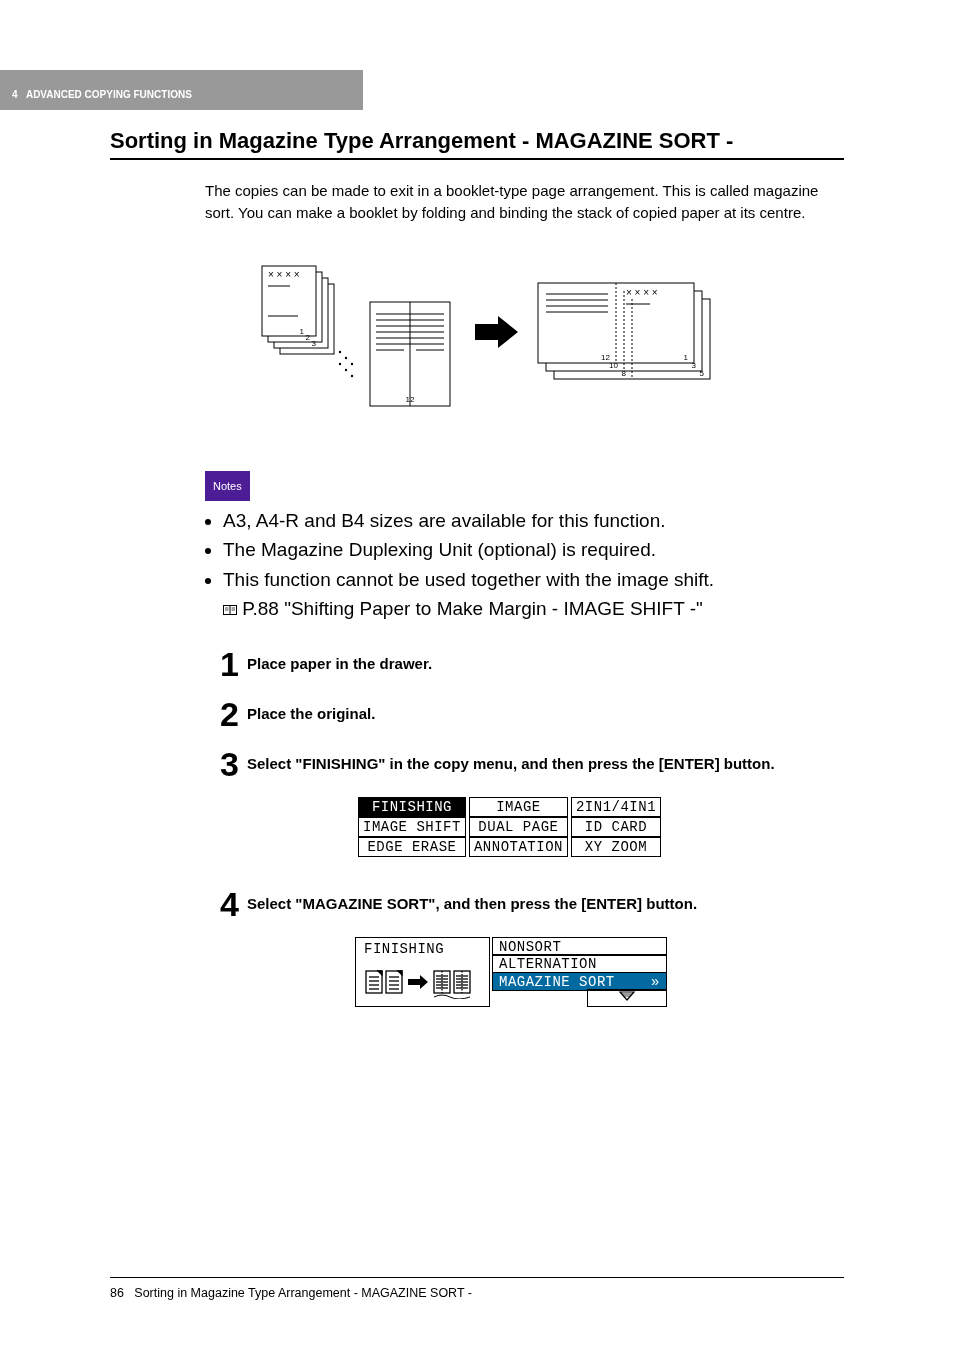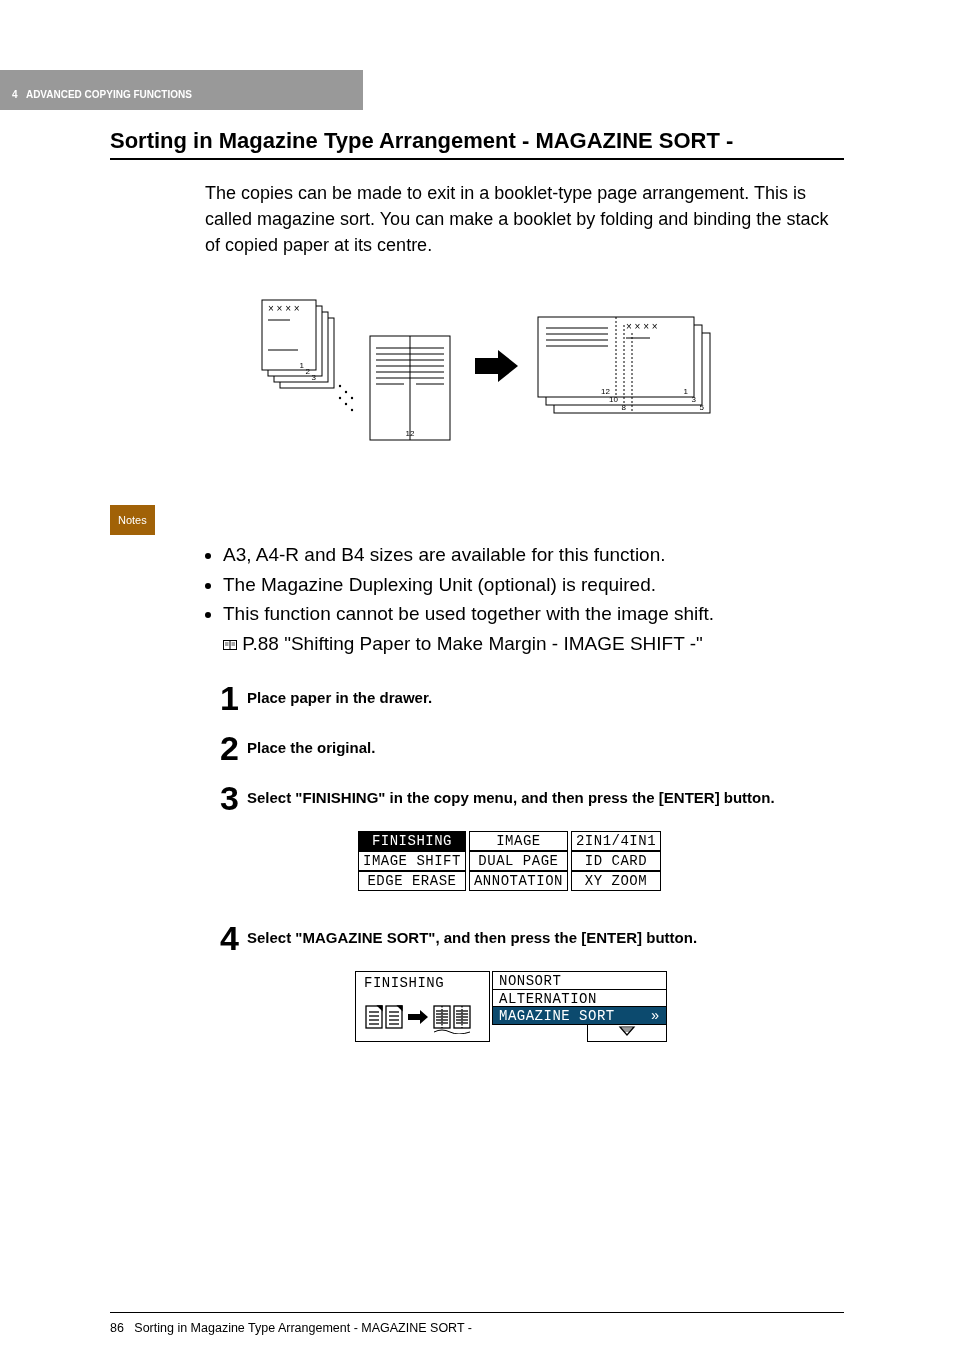--- a/index.html
+++ b/index.html
@@ -28,42 +28,43 @@
   .section-title {
     font-size: 22px;
     font-weight: bold;
     margin: 18px 0 4px 0;
     padding-bottom: 4px;
     border-bottom: 2px solid #000;
   }
   .intro {
     margin-left: 95px;
     margin-top: 20px;
-    font-size: 18px;
+    font-size: 15px;
     line-height: 1.45;
   }
   .diagram-block {
     margin: 30px 0 30px 150px;
     height: 175px;
     position: relative;
   }
   
   .svg-diagram svg {
     display: block;
   }
   .tiny-num {
     font-size: 8px;
     font-family: Arial, sans-serif;
   }
   .notes-tag {
     display: inline-block;
-    background: #a16207;
+    background: #4c1d95;
     color: #fff;
     font-size: 11px;
     padding: 9px 8px;
+    margin-left: 95px;
     margin-top: 12px;
   }
   .notes-list {
     margin: 6px 0 0 95px;
     padding-left: 18px;
     font-size: 19px;
     line-height: 1.45;
   }
   .notes-list li {
     margin-bottom: 2px;
@@ -153,21 +154,21 @@
   }
   .fp-right div.cell {
     border: 1.5px solid #000;
     margin-bottom: -1.5px;
     padding: 1px 6px;
     text-align: left;
     height: 19px;
     box-sizing: border-box;
   }
   .fp-right div.cell.selected {
-    background: #0c4a6e;
+    background: #0369a1;
     color: #fff;
   }
   .fp-right div.arrowcell {
     border: 1.5px solid #000;
     width: 80px;
     align-self: flex-end;
     text-align: center;
     height: 18px;
     box-sizing: border-box;
     padding-top: 0;

